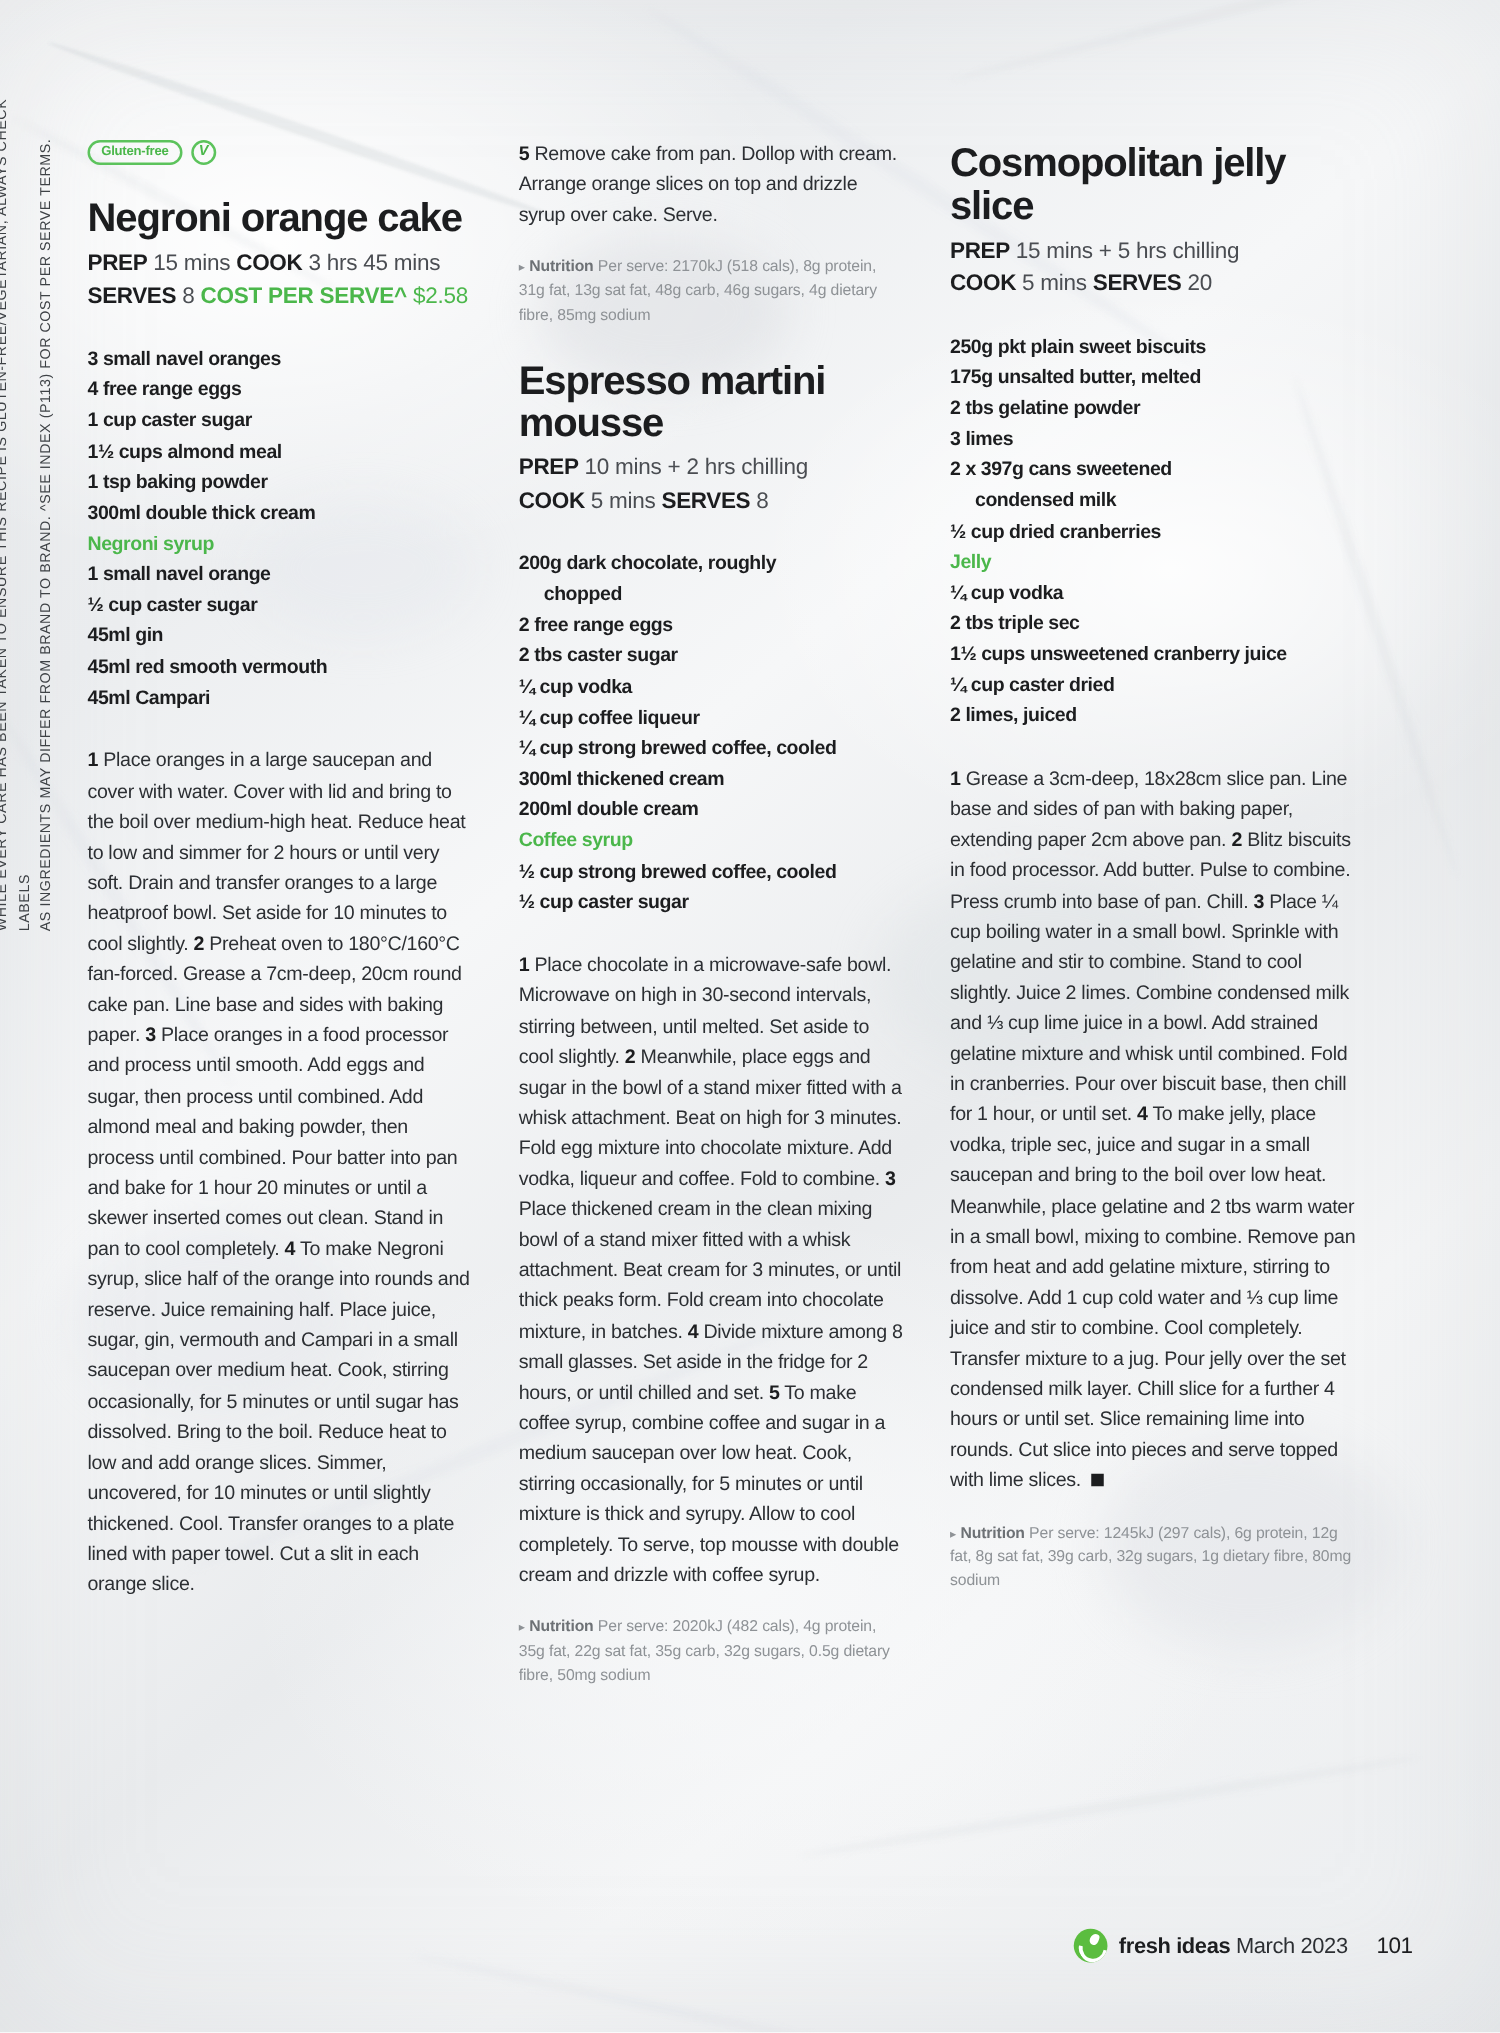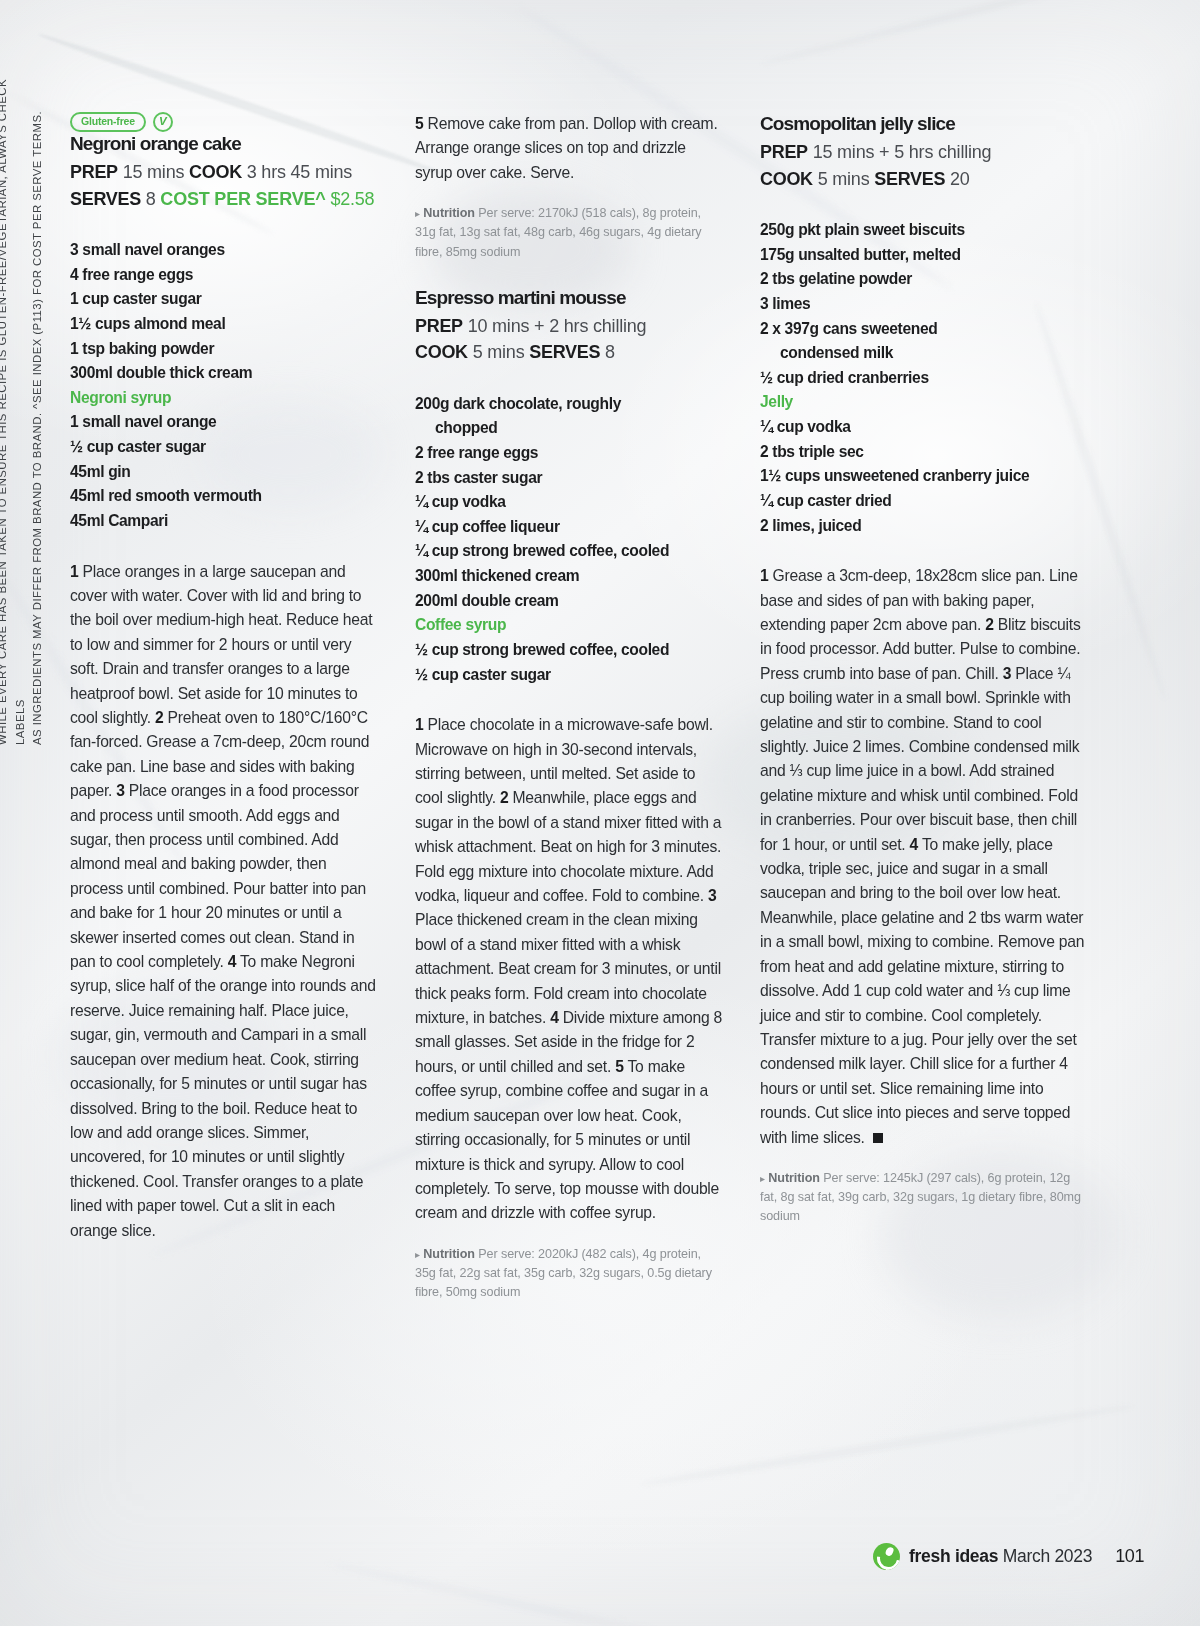--- a/index.html
+++ b/index.html
@@ -64,21 +64,21 @@
     width: 310px;
     margin-right: 35px;
     position: relative;
   }
   .col:last-child { margin-right: 0; width: 330px; }
 
   .badges {
     display: flex;
     align-items: center;
     gap: 7px;
-    margin-bottom: 2px;
+    margin-bottom: 26px;
     height: 20px;
   }
   .badge-gf {
     border: 2px solid #5cc35c;
     color: #4bb74b;
     border-radius: 11px;
     font-size: 10.5px;
     font-weight: bold;
     letter-spacing: -0.2px;
     padding: 2px 9px 3px;
@@ -95,21 +95,21 @@
     align-items: center;
     justify-content: center;
     font-size: 11.5px;
     font-weight: bold;
     font-style: italic;
     line-height: 1;
     box-sizing: border-box;
   }
 
   h2.recipe-title {
-    font-size: 19px;
+    font-size: 32px;
     line-height: 1.06;
     font-weight: bold;
     letter-spacing: -0.9px;
     color: #1c1d1f;
     margin: 0 0 6px 0;
   }
   .meta {
     font-size: 18px;
     line-height: 1.36;
     color: #4a4d52;
@@ -174,21 +174,21 @@
     letter-spacing: 0.45px;
     color: #3e4246;
     line-height: 1.55;
     text-align: left;
   }
   .vertical-credit .line2 { }
 
   
   .footer {
     position: absolute;
-    right: 56px;
+    right: 70px;
     bottom: 56px;
     display: flex;
     align-items: center;
     gap: 9px;
   }
   .logo-circle {
     width: 27px;
     height: 27px;
     border-radius: 50%;
     background: #5bbd3f;

